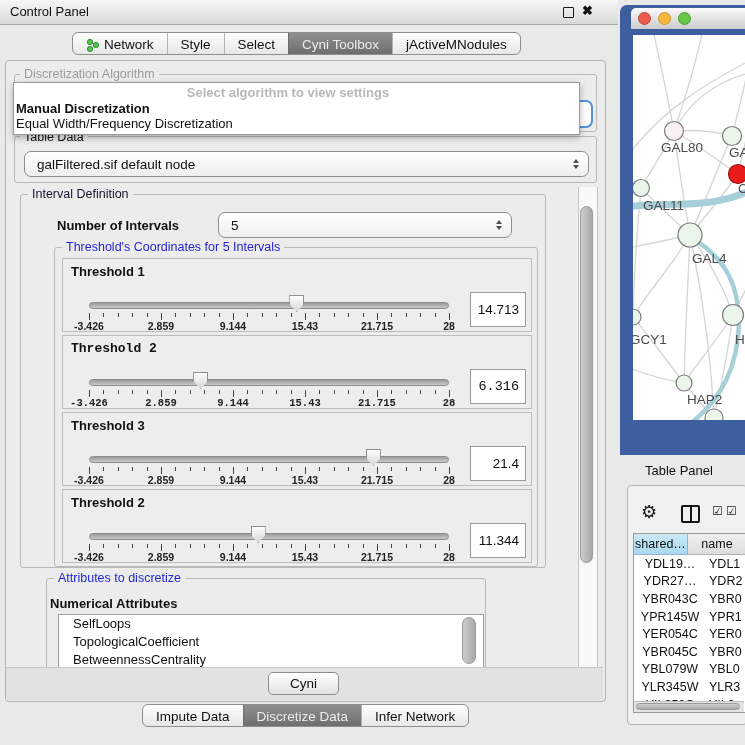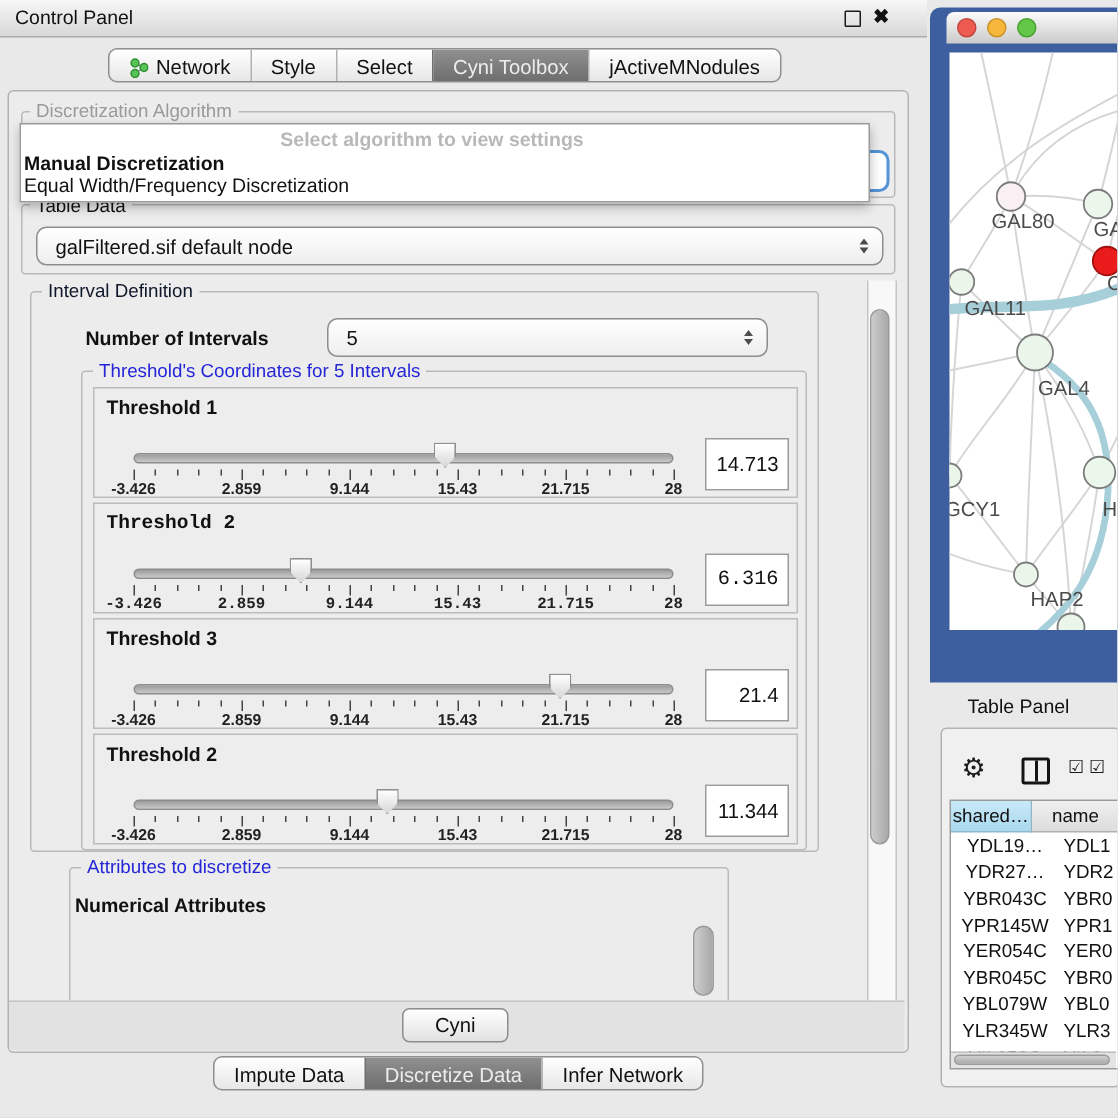--- a/index.html
+++ b/index.html
@@ -311,20 +311,25 @@
         <div class="ticklabel" style="left: 242px; top: 61px;">15.43</div>
         <div class="ticklabel" style="left: 314px; top: 61px;">21.715</div>
         <div class="ticklabel" style="left: 386px; top: 61px;">28</div>
         <div class="valuebox">11.344</div>
       </div>
     </div>
 
   <div class="groupbox" style="left:46px;top:578px;width:440px;height:92px;"></div>
   <div class="glabel" style="left:54px;top:571px;color:#2525d8;">Attributes to discretize</div>
   <div class="abs" style="left:50px;top:596px;font-size:13px;font-weight:bold;">Numerical Attributes</div>
+  <div class="abs" id="attr-list">
+      <div class="attr-item">SelfLoops</div>
+      <div class="attr-item">TopologicalCoefficient</div>
+      <div class="attr-item">BetweennessCentrality</div>
+    </div>
   <div class="vthumb" style="left:462px;top:617px;width:14px;height:47px;"></div>
 
   <div class="abs" id="apply-bar"></div>
   <div class="btn" style="left:268px;top:672px;width:69px;height:21px;">Cyni</div>
 
   <div class="tabgroup" id="bottom-tabs">
       <div class="tab">
         <span>Impute Data</span>
       </div>
       <div class="tab selected">

